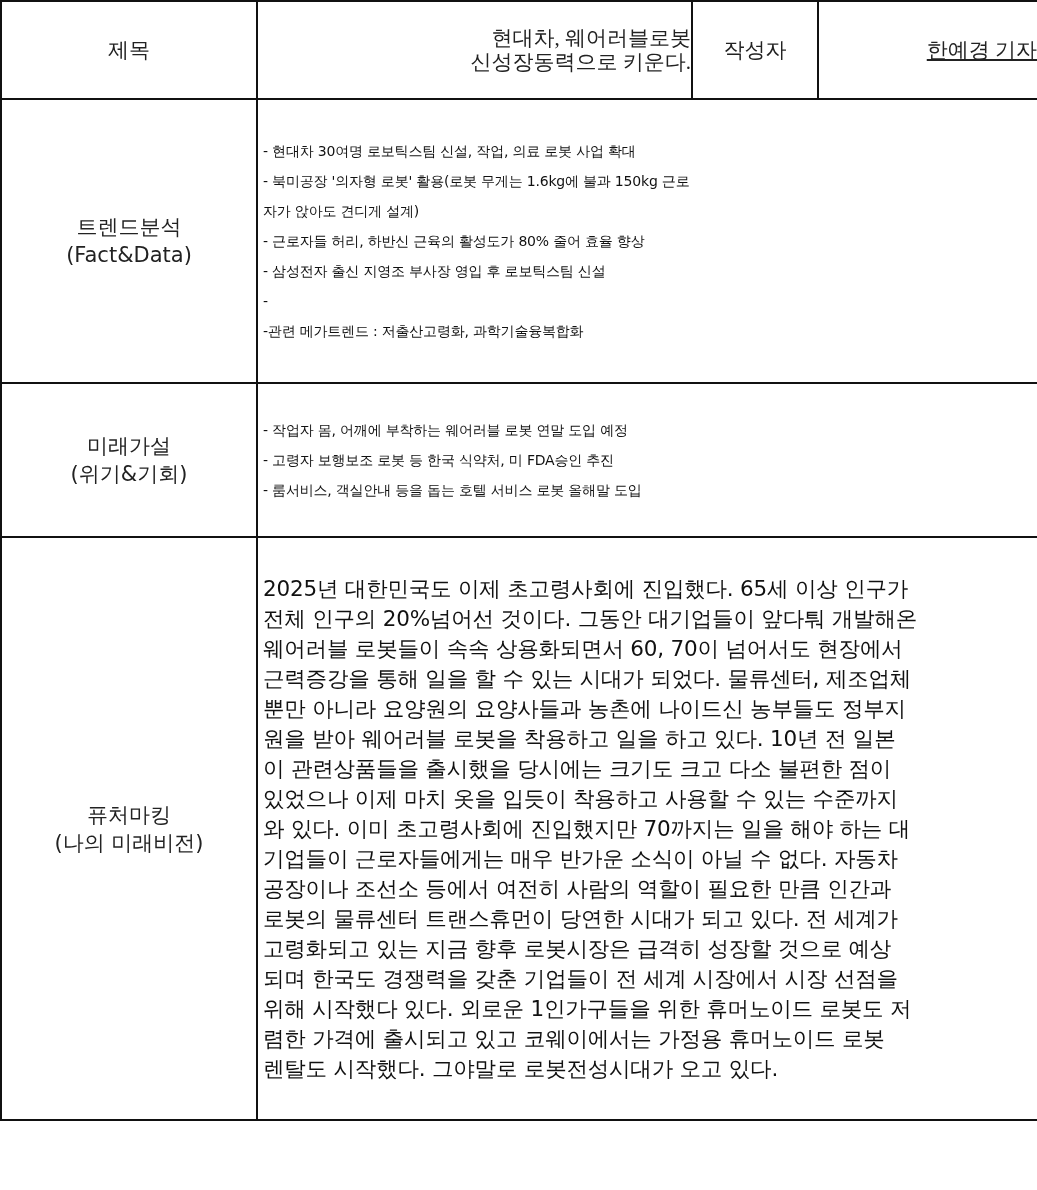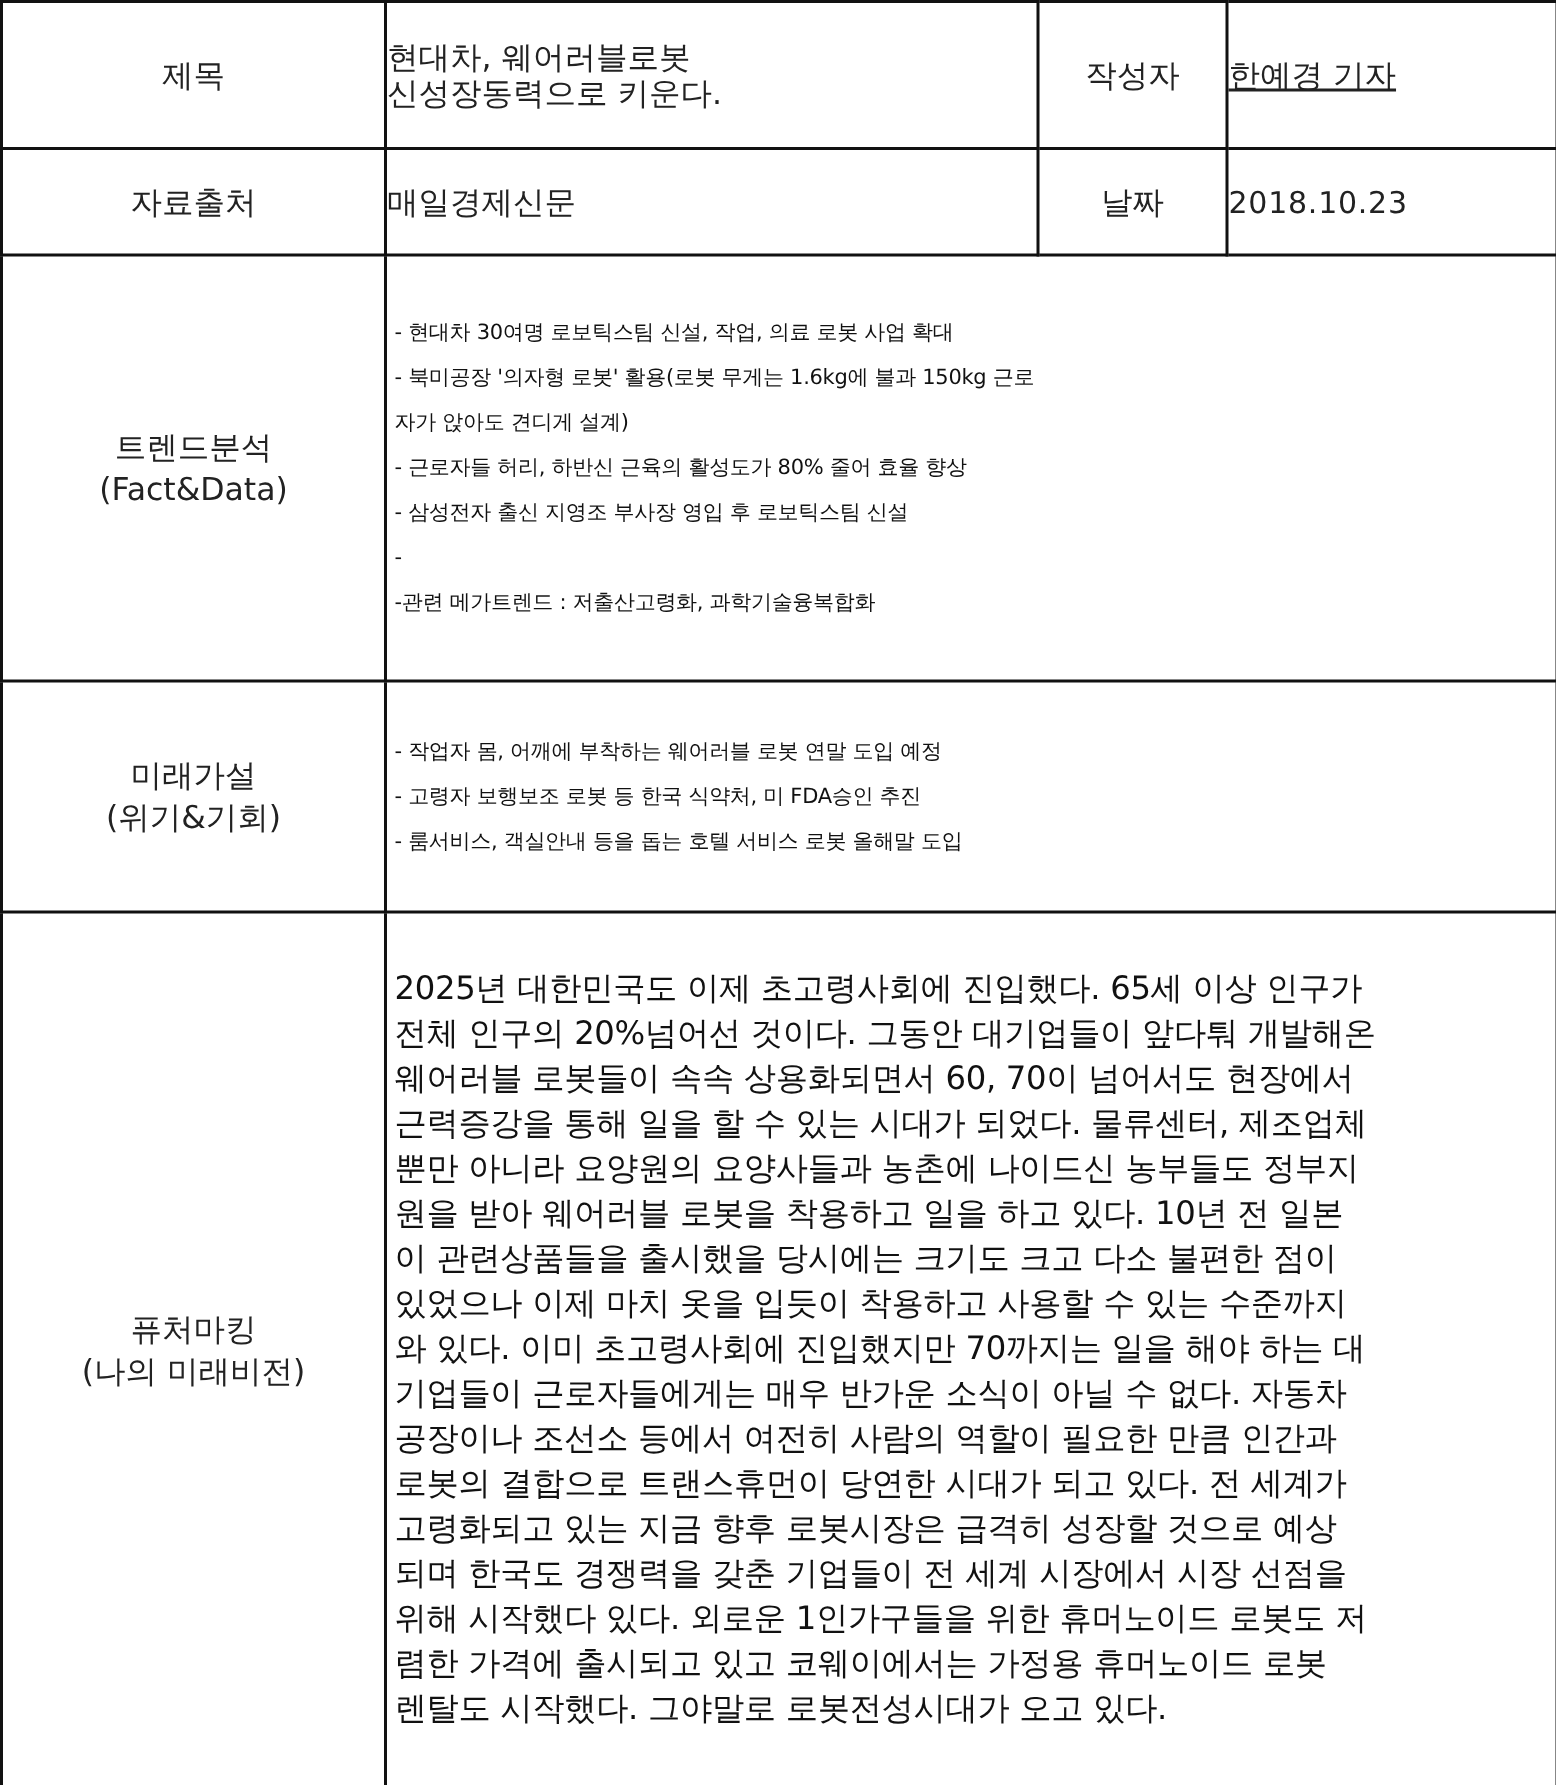--- a/index.html
+++ b/index.html
@@ -1,21 +1,21 @@
 <!DOCTYPE html>
 <html><head>
   <meta charset="utf-8">
   <style>
     html, body { margin: 0; padding: 0; background: #ffffff; }
     body { width: 1037px; height: 1190px; overflow: hidden; font-family: "DejaVu Sans", "Liberation Sans", sans-serif; color: #111; }
     .sheet { position: absolute; left: 0; top: 0; width: 910px; height: 1190px; }
     table.doc { border-collapse: collapse; width: 1037px; table-layout: fixed; }
     table.doc td { border: 2px solid #111; padding: 0; vertical-align: middle; }
     .lbl { text-align: center; font-size: 21px; line-height: 28px; color: #222; }
-    .hdrval { text-align: left; font-size: 21px; line-height: 24px; color: #222; }
+    .hdrval { text-align: right; font-size: 21px; line-height: 24px; color: #222; font-family: Liberation Serif, serif; }
     .author { text-decoration: underline; }
     .date { font-size: 20px; letter-spacing: 0.5px; }
     .body { text-align: left; font-size: 14px; line-height: 30px; padding: 0 4px 0 5px !important; color: #111; letter-spacing: -0.2px; }
     .body .line { white-space: nowrap; }
     .para { text-align: left; font-size: 21.5px; line-height: 30px; padding: 0 4px 0 5px !important; color: #111; letter-spacing: -0.2px; }
     .para .line { white-space: nowrap; }
   </style>
 </head>
 <body>
 
@@ -38,34 +38,20 @@
       <div>신성장동력으로 키운다.</div>
     </td>
     <td class="lbl">
       <span>작성자</span>
     </td>
     <td class="hdrval">
       <span class="author">한예경 기자</span>
     </td>
   </tr>
 
-  <tr style="height:71px">
-    <td class="lbl">
-      <span>자료출처</span>
-    </td>
-    <td class="hdrval">
-      <span>매일경제신문</span>
-    </td>
-    <td class="lbl">
-      <span>날짜</span>
-    </td>
-    <td class="hdrval date">
-      <span>2018.10.23</span>
-    </td>
-  </tr>
 
   <tr style="height:284px">
     <td class="lbl">
       <div>트렌드분석</div>
       <div>(Fact&amp;Data)</div>
     </td>
     <td class="body" colspan="3">
       <div class="line">- 현대차 30여명 로보틱스팀 신설, 작업, 의료 로봇 사업 확대</div>
       <div class="line">- 북미공장 '의자형 로봇' 활용(로봇 무게는 1.6kg에 불과 150kg 근로</div>
       <div class="line">자가 앉아도 견디게 설계)</div>
@@ -98,21 +84,21 @@
       <div class="line">전체 인구의 20%넘어선 것이다. 그동안 대기업들이 앞다퉈 개발해온</div>
       <div class="line">웨어러블 로봇들이 속속 상용화되면서 60, 70이 넘어서도 현장에서</div>
       <div class="line">근력증강을 통해 일을 할 수 있는 시대가 되었다. 물류센터, 제조업체</div>
       <div class="line">뿐만 아니라 요양원의 요양사들과 농촌에 나이드신 농부들도 정부지</div>
       <div class="line">원을 받아 웨어러블 로봇을 착용하고 일을 하고 있다. 10년 전 일본</div>
       <div class="line">이 관련상품들을 출시했을 당시에는 크기도 크고 다소 불편한 점이</div>
       <div class="line">있었으나 이제 마치 옷을 입듯이 착용하고 사용할 수 있는 수준까지</div>
       <div class="line">와 있다. 이미 초고령사회에 진입했지만 70까지는 일을 해야 하는 대</div>
       <div class="line">기업들이 근로자들에게는 매우 반가운 소식이 아닐 수 없다. 자동차</div>
       <div class="line">공장이나 조선소 등에서 여전히 사람의 역할이 필요한 만큼 인간과</div>
-      <div class="line">로봇의 결합으로 트랜스휴먼이 당연한 시대가 되고 있다. 전 세계가</div>
+      <div class="line">로봇의 물류센터 트랜스휴먼이 당연한 시대가 되고 있다. 전 세계가</div>
       <div class="line">고령화되고 있는 지금 향후 로봇시장은 급격히 성장할 것으로 예상</div>
       <div class="line">되며 한국도 경쟁력을 갖춘 기업들이 전 세계 시장에서 시장 선점을</div>
       <div class="line">위해 시작했다 있다. 외로운 1인가구들을 위한 휴머노이드 로봇도 저</div>
       <div class="line">렴한 가격에 출시되고 있고 코웨이에서는 가정용 휴머노이드 로봇</div>
       <div class="line">렌탈도 시작했다. 그야말로 로봇전성시대가 오고 있다.</div>
     </td>
   </tr>
 </tbody>
     </table>
 </div>

